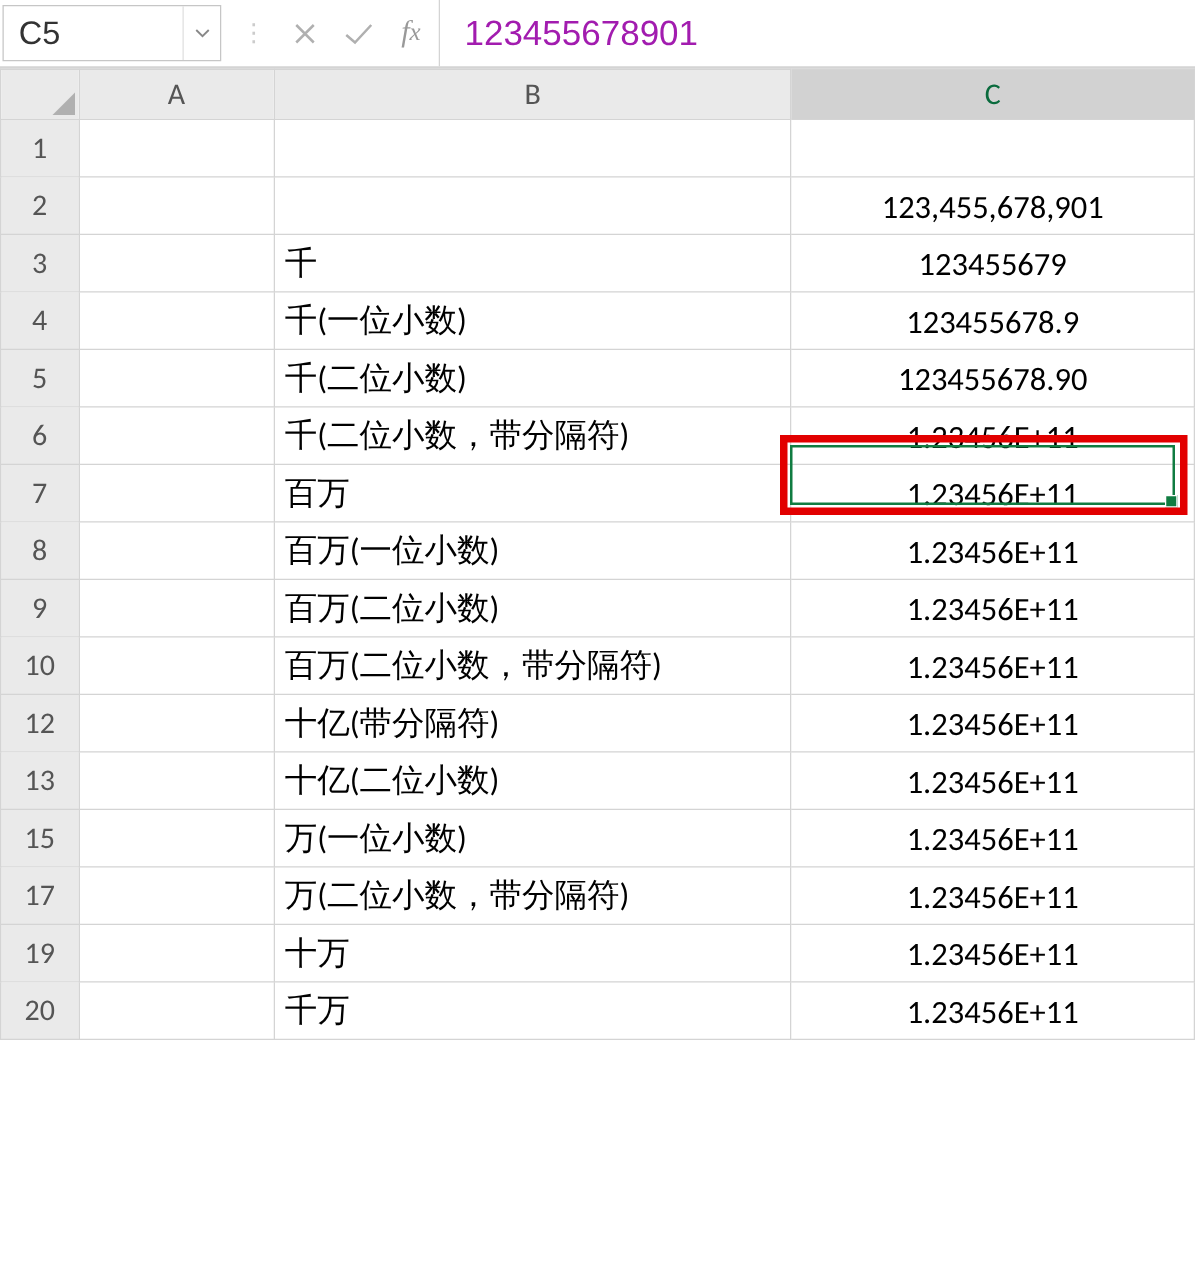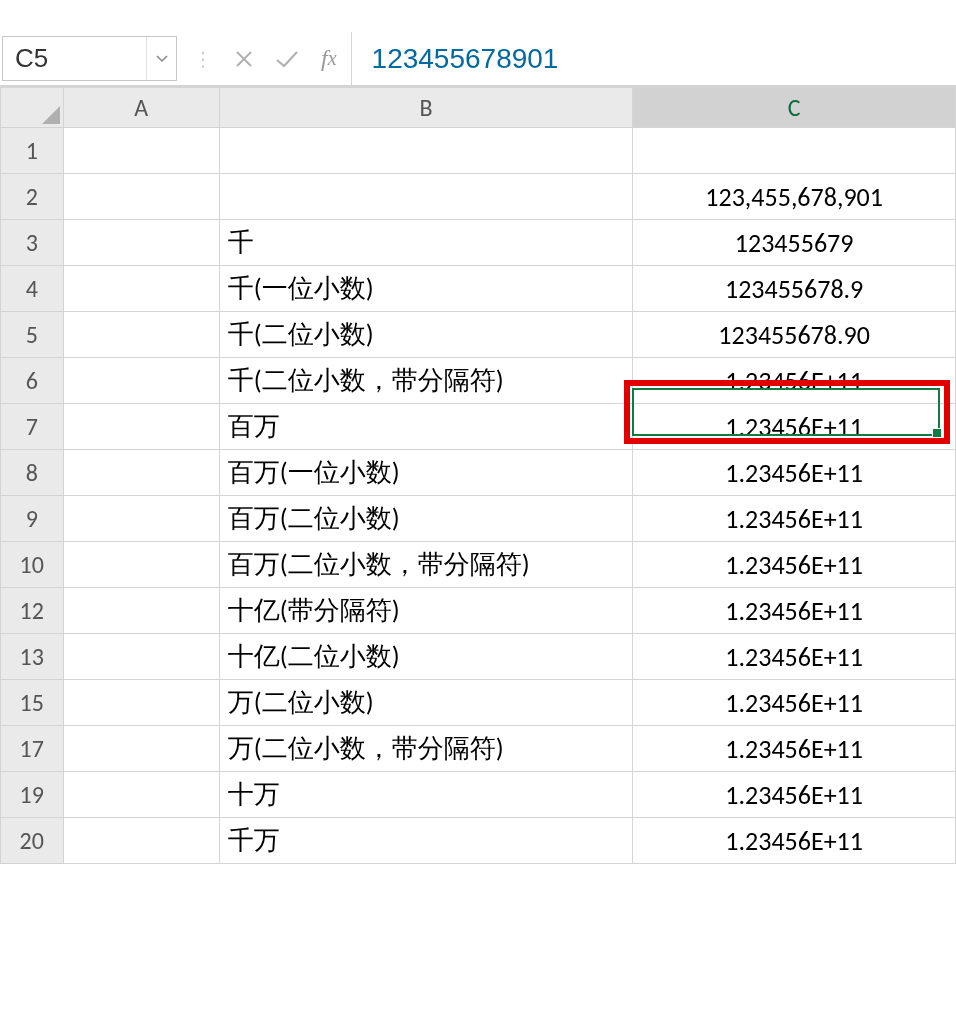--- a/index.html
+++ b/index.html
@@ -9,21 +9,20 @@
       width: 956px;
       overflow: hidden;
     }
     
     .formula-bar {
       display: flex;
       align-items: stretch;
       height: 55px;
       background: #fff;
       border-bottom: 2px solid #d4d4d4;
-      margin-top: 32px;
     }
     .name-box-wrap {
       width: 175px;
       border: 1px solid #c6c6c6;
       margin: 4px 6px 4px 2px;
       display: flex;
       align-items: center;
       background: #fff;
     }
     .name-box {
@@ -66,21 +65,21 @@
     .formula-input-wrap {
       flex: 1;
       display: flex;
       align-items: center;
       padding-left: 20px;
       border-left: 1px solid #d4d4d4;
       margin-left: 4px;
     }
     .formula-input {
       font-size: 28px;
-      color: #0369a1;
+      color: #a21caf;
       border: none;
       outline: none;
       width: 100%;
     }
 
     
     .grid {
       border-collapse: collapse;
       table-layout: fixed;
       width: 100%;
@@ -266,21 +265,21 @@
         </tr>
         <tr>
           <th>13</th>
           <td class="col-A"></td>
           <td class="col-B">十亿(二位小数)</td>
           <td class="col-C">1.23456E+11</td>
         </tr>
         <tr>
           <th>15</th>
           <td class="col-A"></td>
-          <td class="col-B">万(二位小数)</td>
+          <td class="col-B">万(一位小数)</td>
           <td class="col-C">1.23456E+11</td>
         </tr>
         <tr>
           <th>17</th>
           <td class="col-A"></td>
           <td class="col-B">万(二位小数，带分隔符)</td>
           <td class="col-C">1.23456E+11</td>
         </tr>
         <tr>
           <th>19</th>

